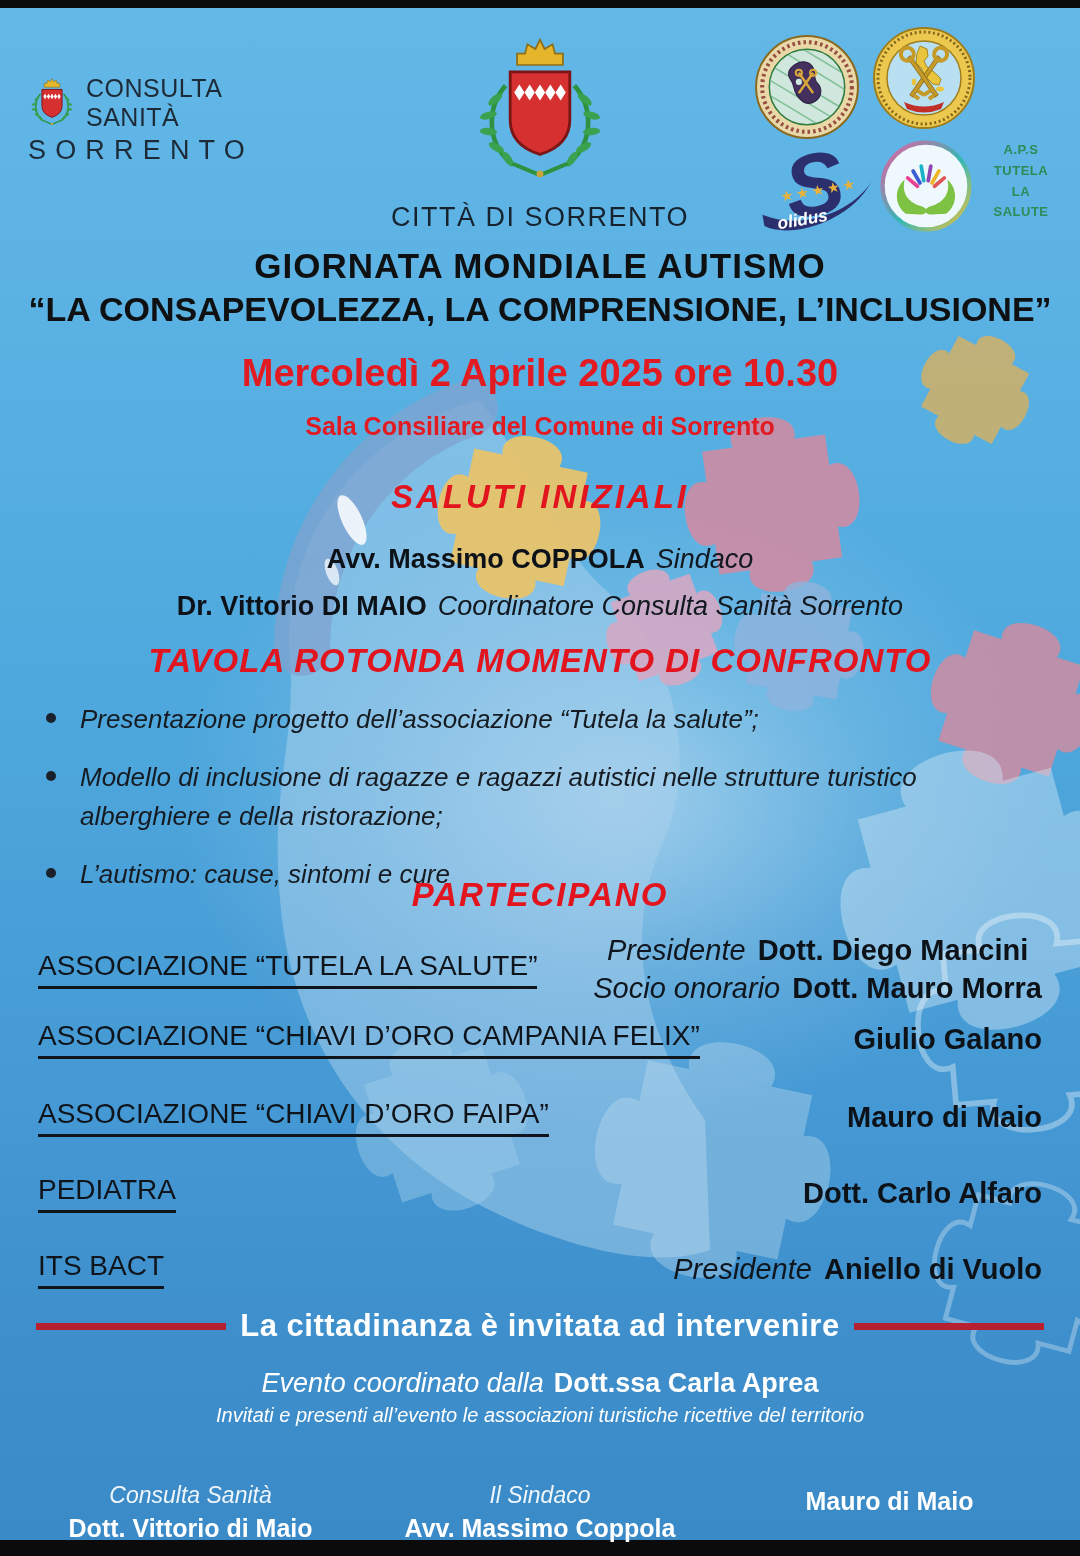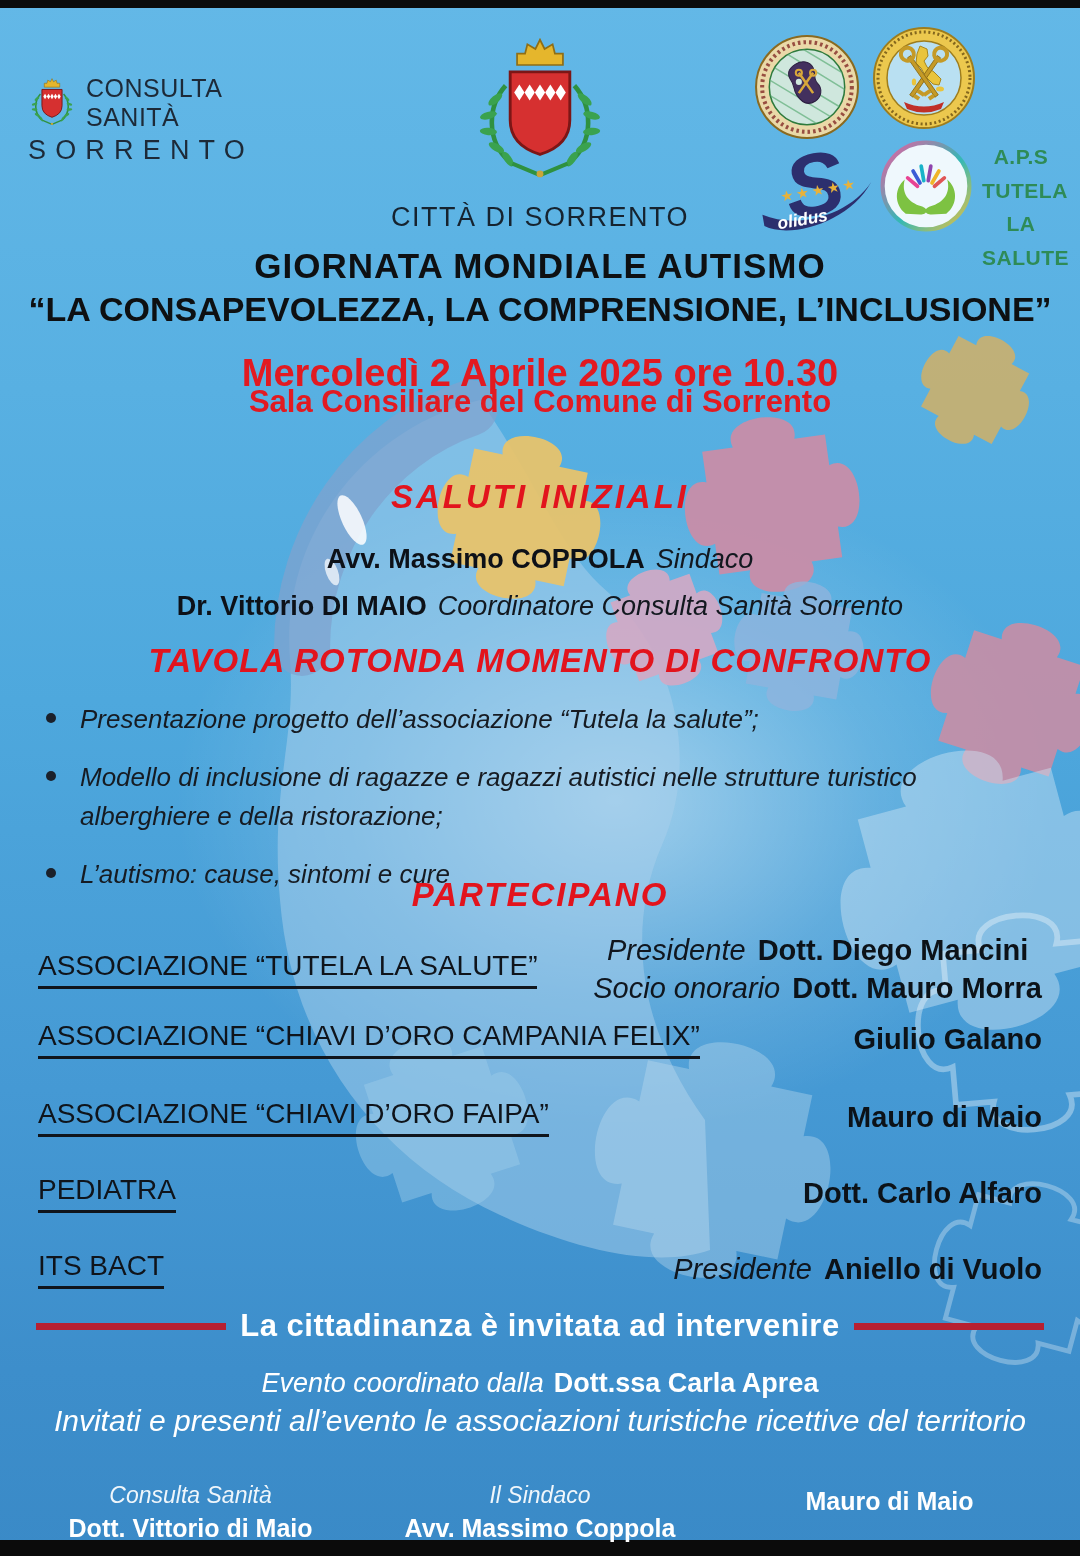--- a/index.html
+++ b/index.html
@@ -27,27 +27,27 @@
   .city-caption{font-size:27px;color:#16232f;letter-spacing:1.5px;font-weight:500;margin-top:0px;}
 
   
   .logocluster{right:20px;top:24px;width:308px;height:216px;}
   .logocluster .lg{position:absolute;}
   .lg-campania{left:2px;top:10px;width:106px;height:106px;}
   .lg-faipa{left:120px;top:2px;width:104px;height:104px;}
   .lg-solidus{left:0px;top:120px;width:126px;height:88px;}
   .lg-tutela{left:126px;top:114px;width:96px;height:96px;}
   .aps-block{left:230px;top:116px;width:78px;text-align:center;}
-  .aps-line{color:#2e8b57;font-weight:800;font-size:21px;line-height:1.6;letter-spacing:.5px;}
+  .aps-line{color:#2e8b57;font-weight:800;font-size:13px;line-height:1.6;letter-spacing:.5px;}
 
   .center{left:0;right:0;text-align:center;}
   .title1{top:246px;font-size:35px;font-weight:800;color:#0e1012;letter-spacing:1px;}
   .title2{top:290px;font-size:34px;font-weight:800;color:#0e1012;}
   .date{top:352px;font-size:38px;font-weight:800;color:#e21a21;}
-  .venue{top:384px;font-size:31px;font-weight:800;color:#e21a21;}
+  .venue{top:412px;font-size:25px;font-weight:800;color:#e21a21;}
   .saluti-h{top:478px;font-size:33px;font-weight:800;font-style:italic;color:#e2141d;letter-spacing:3px;}
   .speakers{top:540px;line-height:1.45;}
   .sp-line{margin-bottom:8px;}
   .sp-name{font-size:27px;font-weight:800;color:#0d1118;}
   .sp-role{font-size:27px;font-style:italic;color:#12181f;margin-left:11px;}
   .tavola-h{top:642px;font-size:33px;font-weight:800;font-style:italic;color:#e2141d;letter-spacing:1px;}
 
   .bullets{top:700px;left:44px;right:38px;}
   .bullet{position:relative;padding-left:36px;font-size:26px;font-style:italic;color:#161b22;line-height:1.5;margin-bottom:19px;}
   .bullet::before{content:"";position:absolute;left:2px;top:13px;width:10px;height:10px;border-radius:50%;background:#1b212b;}
@@ -61,21 +61,21 @@
   .pfx{font-size:29px;font-style:italic;color:#10161e;margin-right:4px;}
   .pname{font-size:29px;font-weight:800;color:#0c1218;}
 
   .banner{top:1308px;left:36px;right:36px;display:flex;align-items:center;gap:14px;}
   .redline{flex:1;height:7px;background:#b72031;}
   .banner-text{font-size:31px;font-weight:800;color:#fff;white-space:nowrap;letter-spacing:.5px;}
 
   .coordinato{top:1368px;}
   .coord-pfx{font-size:27px;font-style:italic;color:#fff;}
   .coord-name{font-size:27px;font-weight:800;color:#fff;margin-left:10px;}
-  .note{top:1404px;font-size:30px;font-style:italic;color:#fff;}
+  .note{top:1404px;font-size:20px;font-style:italic;color:#fff;}
 
   .footer{top:1482px;left:30px;right:30px;display:flex;justify-content:space-between;}
   .fcol{text-align:center;}
   .fcol.c1{width:340px;}.fcol.c2{width:400px;}.fcol.c3{width:340px;}
   .frole{font-size:23px;font-style:italic;color:rgba(255,255,255,.92);}
   .fname{font-size:25px;font-weight:800;color:#fff;margin-top:5px;}
 </style>
 </head>
 <body>
 

